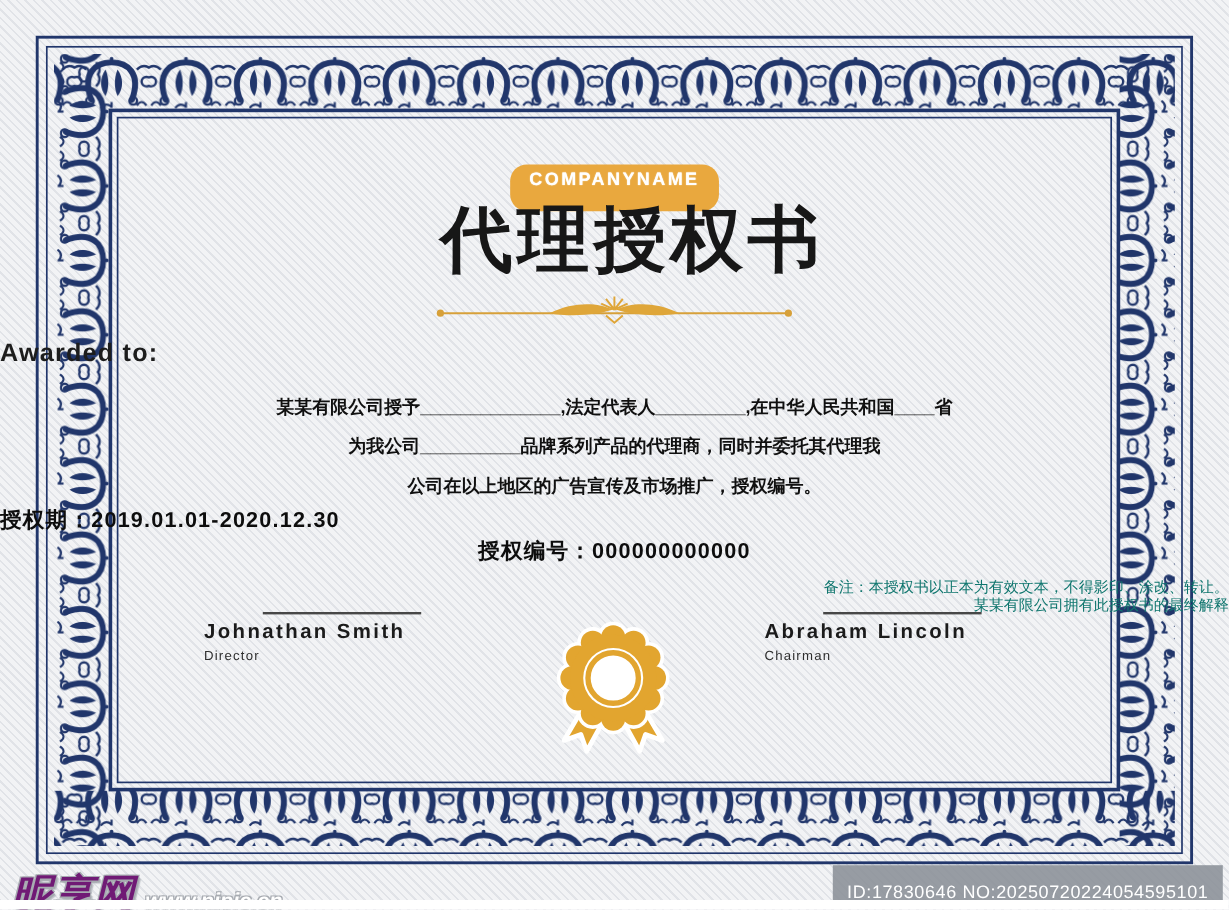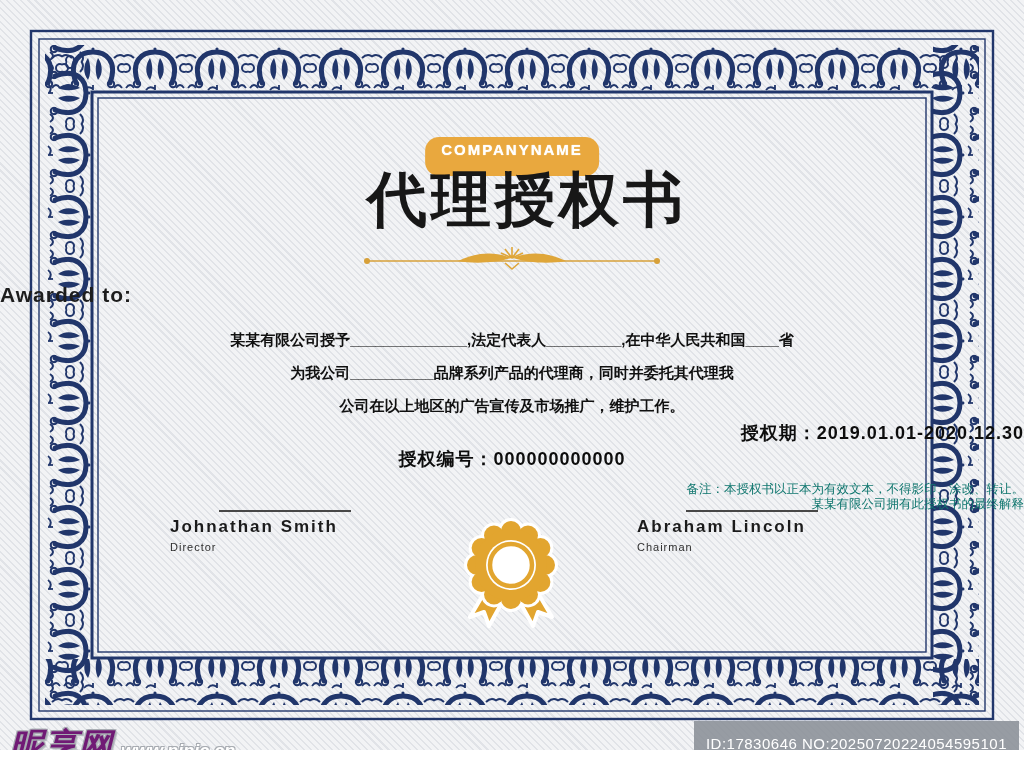--- a/index.html
+++ b/index.html
@@ -32,21 +32,21 @@
 
   .awarded-label {
     top:283px; left:0; width:100%; text-align:left;
     font-size:21px; font-weight:bold; color:#1d1d1d; letter-spacing:1px;
   }
   .body-text {
     top:323px; left:62px; width:900px; text-align:center;
     font-size:15px; font-weight:bold; color:#101010; line-height:33px;
   }
   .auth-period {
-    top:421px; left:0; width:100%; text-align:right;
+    top:421px; left:0; width:100%; text-align:left;
     font-size:18px; font-weight:bold; color:#0d0d0d; letter-spacing:1px;
   }
   .auth-number {
     top:447px; left:0; width:100%; text-align:center;
     font-size:18px; font-weight:bold; color:#0d0d0d; letter-spacing:1px;
   }
   .notes {
     top:482px; left:0; width:100%; text-align:right;
     font-size:12.5px; font-weight:normal; color:#0f766e; line-height:14.5px;
   }
@@ -124,21 +124,21 @@
     <path d="M150 12 L150 1 M150 12 L143 3 M150 12 L157 3 M150 12 L139 7 M150 12 L161 7" stroke="#DFA639" stroke-width="1.6" fill="none"></path>
     <path d="M143 17 L150 23 L157 17" fill="none" stroke="#DFA639" stroke-width="1.6"></path>
   </svg>
 </div>
 
 <div class="abs awarded-label">Awarded to:</div>
 
 <div class="abs body-text">
   <div>某某有限公司授予______________,法定代表人_________,在中华人民共和国____省</div>
   <div>为我公司__________品牌系列产品的代理商，同时并委托其代理我</div>
-  <div>公司在以上地区的广告宣传及市场推广，维护工作。</div>
+  <div>公司在以上地区的广告宣传及市场推广，授权编号。</div>
 </div>
 
 <div class="abs auth-period">授权期：2019.01.01-2020.12.30</div>
 <div class="abs auth-number">授权编号：000000000000</div>
 
 <div class="abs notes">
   <div>备注：本授权书以正本为有效文本，不得影印、涂改、转让。</div>
   <div>某某有限公司拥有此授权书的最终解释</div>
 </div>
 

